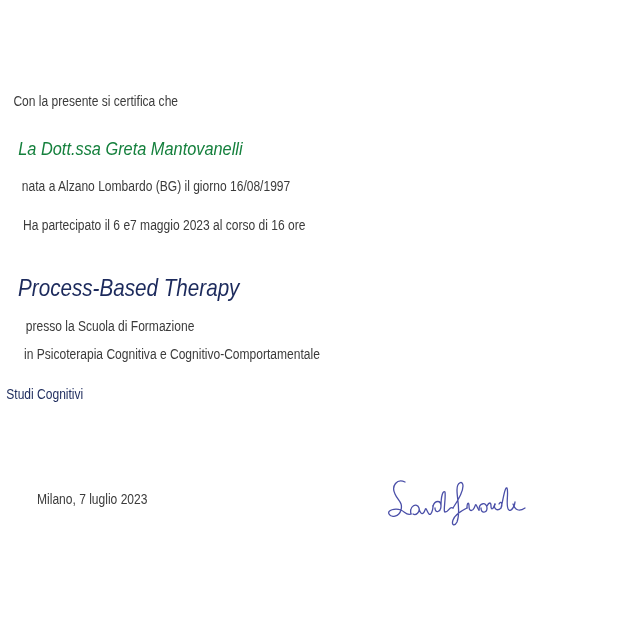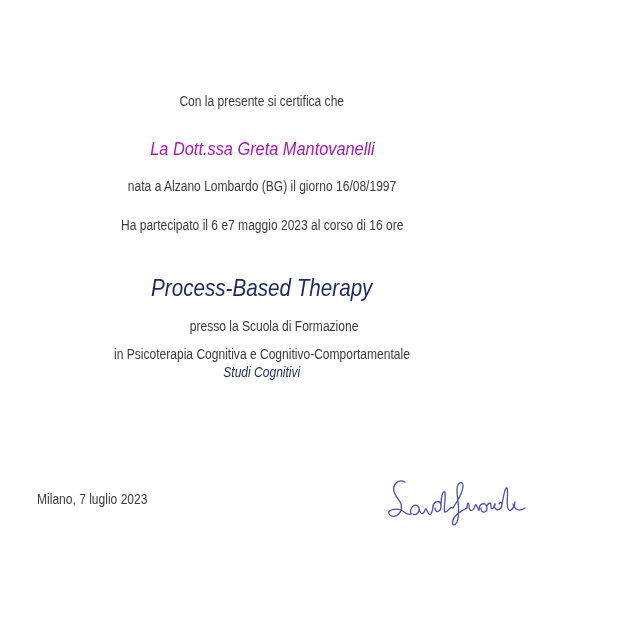--- a/index.html
+++ b/index.html
@@ -11,34 +11,34 @@
       width: 640px;
       height: 640px;
       position: relative;
       overflow: hidden;
       font-family: "Liberation Sans", sans-serif;
     }
     .line {
       position: absolute;
       left: 0;
       width: 524px;
-      text-align: center;
+      text-align: left;
       white-space: nowrap;
     }
     .cond {
       display: inline-block;
       transform: scaleX(0.86);
       transform-origin: center;
     }
     .body-text {
       color: #3b3b3b;
       font-size: 14px;
     }
     .name {
-      color: #a21caf;
+      color: #15803d;
       font-size: 19px;
       font-style: italic;
     }
     .course {
       color: #1c2a5c;
       font-size: 24px;
       font-style: italic;
     }
     .school {
       color: #1c2a5c;
@@ -88,21 +88,21 @@
   </div>
 
   <div class="line body-text" style="top:318px;margin-left:12px;">
     <span class="cond">presso la Scuola di Formazione</span>
   </div>
 
   <div class="line body-text" style="top:346px;">
     <span class="cond">in Psicoterapia Cognitiva e Cognitivo-Comportamentale</span>
   </div>
 
-  <div class="line school" style="top:364px;font-style:italic;">
+  <div class="line school" style="top:386px;">
     <span class="cond">Studi Cognitivi</span>
   </div>
 
   <div class="date">Milano,  7 luglio 2023</div>
 
   <svg class="signature" viewBox="0 0 150 56" fill="none" stroke="#4a4fa8" stroke-width="1.3" stroke-linecap="round" stroke-linejoin="round">
 
     <path d="M22 10 C14 6, 8 14, 12 22 C15 29, 20 30, 18 38 C16 45, 8 46, 6 42 C4 38, 12 36, 18 38 C22 40, 24 44, 28 42"></path>
 
     <path d="M28 42 C26 34, 34 30, 36 36 C37 40, 33 44, 30 42 M36 36 C37 42, 40 44, 42 38 C43 34, 44 40, 46 42 C48 44, 50 38, 50 34"></path>

